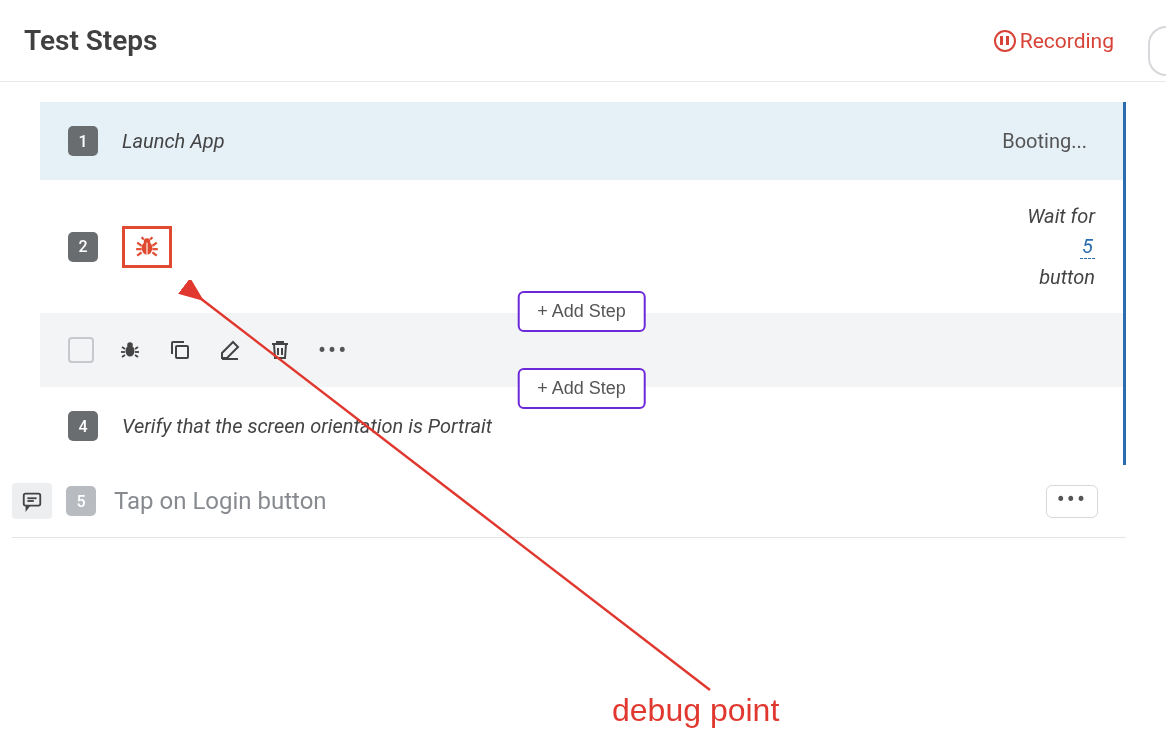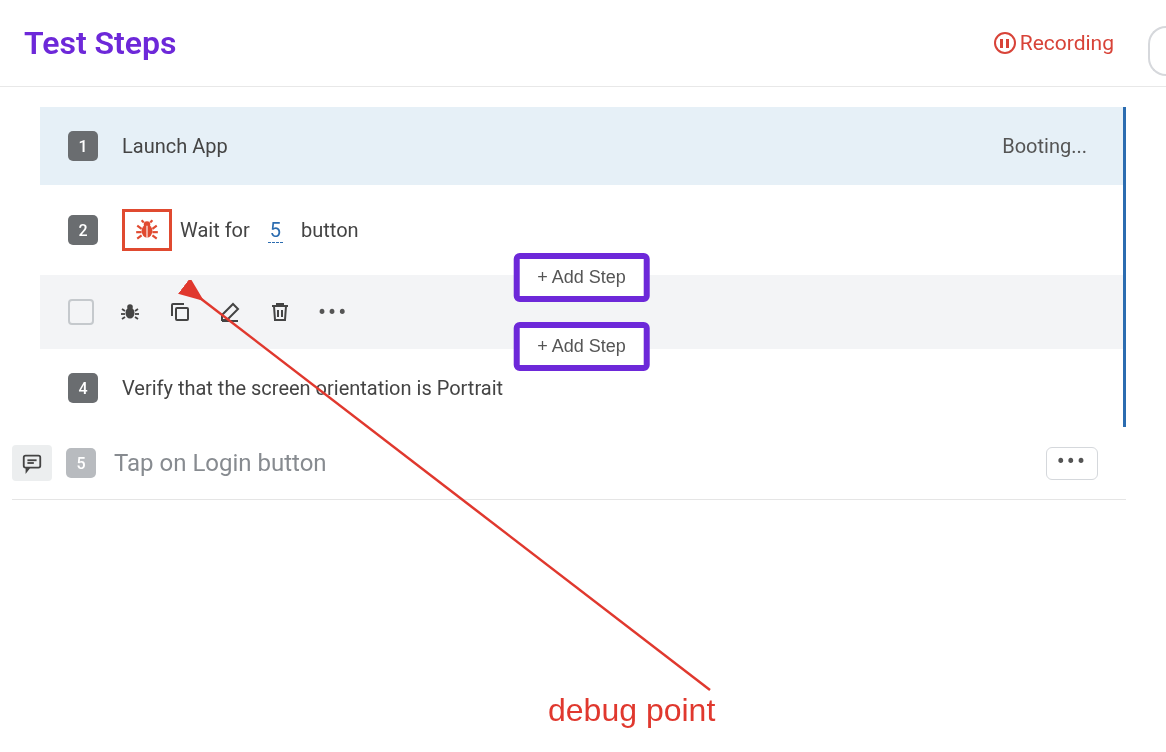--- a/index.html
+++ b/index.html
@@ -16,23 +16,23 @@
       color: #333;
     }
     .header {
       display: flex;
       justify-content: space-between;
       align-items: center;
       padding: 24px 52px 24px 24px;
       border-bottom: 1px solid #e8e8e8;
     }
     .title {
-      font-size: 32px;
+      font-size: 28px;
       font-weight: 600;
-      color: #6d28d9;
+      color: #404040;
     }
     .recording {
       display: flex;
       align-items: center;
       gap: 4px;
       color: #d84338;
       font-size: 21px;
     }
     .pause-circle {
       width: 22px;
@@ -89,53 +89,55 @@
     }
     .checkbox {
       width: 26px;
       height: 26px;
       border: 2px solid #c5c9cd;
       border-radius: 4px;
       margin-right: 24px;
     }
     .step-label {
       flex: 1;
+      font-style: italic;
     }
     .step-status {
       color: #555;
       font-size: 20px;
       margin-right: 8px;
     }
     .bug-highlight-box {
       border: 3px solid #e04a30;
       padding: 5px 9px 5px 9px;
       display: inline-flex;
       align-items: center;
       margin-right: 8px;
     }
     .bug-icon-svg {
       width: 26px;
       height: 26px;
     }
     .wait-text {
       display: inline-flex;
-      align-items: flex-start;
-      gap: 18px;
+      align-items: flex-end;
+      gap: 6px;
+      flex-direction: column;
     }
     .wait-value {
       color: #2b6cb0;
       border-bottom: 1px dashed #2b6cb0;
       padding: 0 2px;
     }
     .add-step-btn {
       position: absolute;
       left: 50%;
       transform: translateX(-50%);
       background: #fff;
-      border: 6px solid #6d28d9;
+      border: 2px solid #6d28d9;
       border-radius: 6px;
       padding: 8px 18px;
       font-size: 18px;
       color: #555;
       cursor: pointer;
       z-index: 5;
     }
     .add-step-1 {
       top: -22px;
     }
@@ -323,13 +325,13 @@
 </div>
 
 <svg class="annotation-arrow" style="left:170px; top:280px;" width="560" height="430">
   <defs>
     <marker id="arrowhead" markerWidth="10" markerHeight="8" refX="2" refY="4" orient="auto">
       <polygon points="10 0, 0 4, 10 8" fill="#e0382e"></polygon>
     </marker>
   </defs>
   <line x1="540" y1="410" x2="30" y2="18" stroke="#e0382e" stroke-width="2.5" marker-end="url(#arrowhead)"></line>
 </svg>
-<div class="annotation-label" style="left:548px; top:692px;">debug point</div>
+<div class="annotation-label" style="left:612px; top:692px;">debug point</div>
 
 </body></html>

